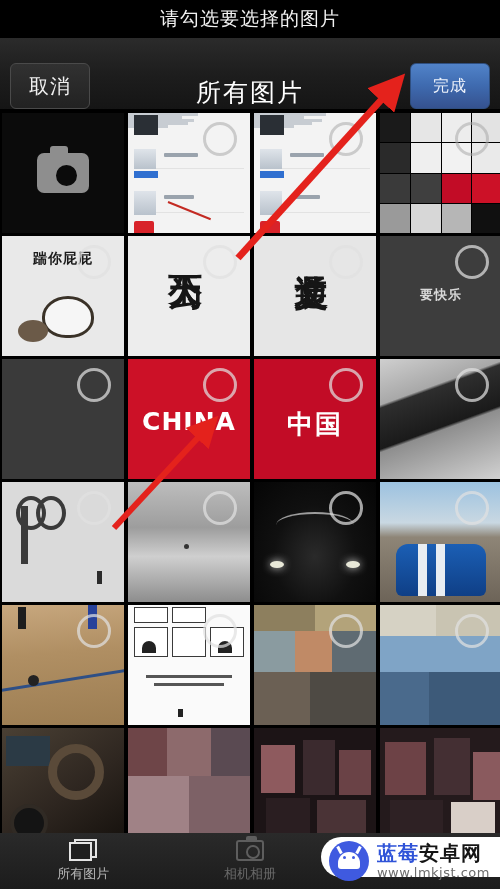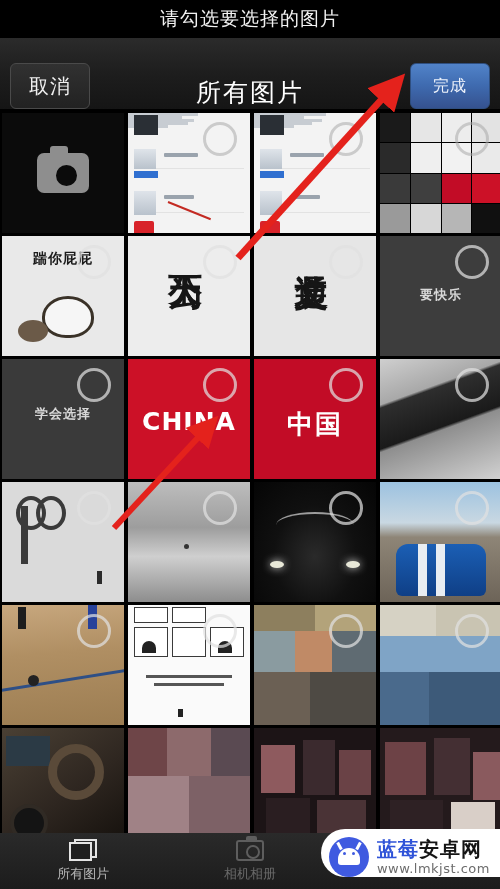--- a/index.html
+++ b/index.html
@@ -222,21 +222,21 @@
     border:2px solid #e4e4e4; background:#1f1f1f;
   }
   .ico-cam { width:28px; height:21px; border:2px solid #5e5e5e; border-radius:3px; position:relative; }
   .ico-cam:before { content:""; position:absolute; top:-6px; left:8px; width:11px; height:5px; background:#5e5e5e; border-radius:2px 2px 0 0; }
   .ico-cam:after { content:""; position:absolute; top:3px; left:8px; width:10px; height:10px; border-radius:50%; border:2px solid #5e5e5e; }
   .ico-pic { width:28px; height:21px; border:2px solid #4a4a4a; border-radius:3px; }
 
   
   .watermark {
     position:absolute; right:0; bottom:12px; z-index:40;
-    height:48px; padding:8px 10px 0 8px;
+    height:40px; padding:8px 10px 0 8px;
     background:#fff; border-radius:26px 0 0 26px;
     display:flex; align-items:center; gap:8px;
   }
   .wm-logo {
     width:40px; height:40px; border-radius:50%;
     background:#3f5ae0; position:relative; flex:none;
   }
   .wm-logo .droid {
     position:absolute; left:9px; top:11px; width:22px; height:17px;
     background:#fff; border-radius:11px 11px 3px 3px;
@@ -359,21 +359,20 @@
   </div>
 
   <div class="cell darkcard">
     <div class="fill" style="background:#3d3d3d"></div>
     <div class="cap">要快乐</div>
     <div class="ring"></div>
   </div>
 
   <div class="cell darkcard">
     <div class="fill" style="background:#3a3a3a"></div>
-    <div class="cap" style="top:46px">学会选择</div>
     <div class="ring"></div>
   </div>
 
   <div class="cell redcard">
     <div class="fill" style="background:#cc1127"></div>
     <div class="cap latin">CHINA</div>
     <div class="ring"></div>
   </div>
 
   <div class="cell redcard deep">

